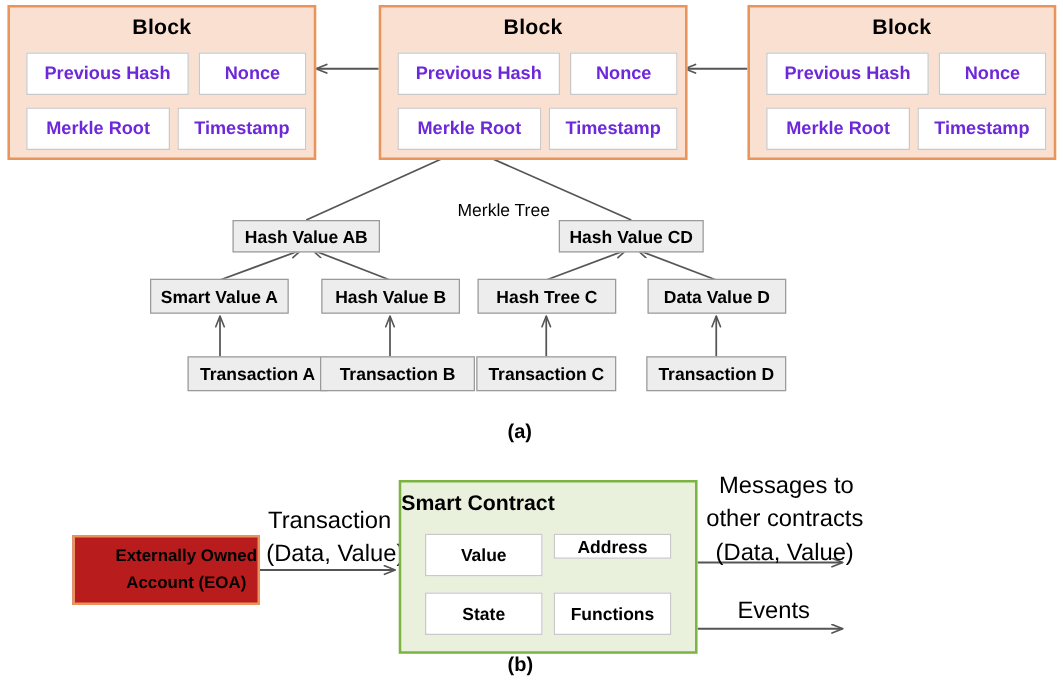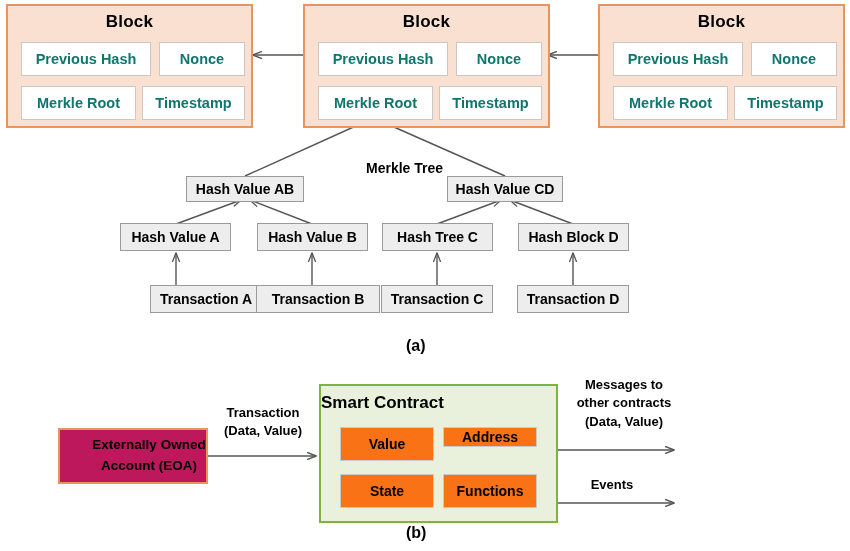--- a/index.html
+++ b/index.html
@@ -47,54 +47,54 @@
   .field {
     position: absolute;
     box-sizing: border-box;
     background: #ffffff;
     border: 1px solid #c9c9c9;
     display: flex;
     align-items: center;
     justify-content: center;
     font-size: 14.5px;
     font-weight: bold;
-    color: #0f766e;
+    color: #6d28d9;
     white-space: nowrap;
   }
   
   .node {
     position: absolute;
     box-sizing: border-box;
     background: #ededed;
     border: 1px solid #9a9a9a;
     display: flex;
     align-items: center;
     justify-content: center;
     font-size: 14px;
     font-weight: bold;
     white-space: nowrap;
   }
   .merkle-label {
     position: absolute;
     font-size: 14px;
-    font-weight: bold;
+    font-weight: normal;
     white-space: nowrap;
     padding-left: 28px;
   }
   .sub-caption {
     position: absolute;
     font-size: 16px;
     font-weight: bold;
     white-space: nowrap;
   }
   
   .eoa-box {
     position: absolute;
     box-sizing: border-box;
-    background: #be185d;
+    background: #b91c1c;
     border: 2px solid #e8945a;
     display: flex;
     flex-direction: column;
     align-items: center;
     justify-content: center;
     font-size: 13.5px;
     font-weight: bold;
     line-height: 1.55;
     text-align: center;
     padding-left: 32px;
@@ -109,35 +109,35 @@
     position: absolute;
     left: 0;
     right: 0;
     top: 7px;
     font-size: 17px;
     font-weight: bold;
   }
   .contract-field {
     position: absolute;
     box-sizing: border-box;
-    background: #f97316;
+    background: #ffffff;
     border: 1px solid #c9c9c9;
     display: flex;
     align-items: center;
     justify-content: center;
     font-size: 14px;
     font-weight: bold;
     white-space: nowrap;
   }
   .flow-label {
     position: absolute;
-    font-size: 13px;
-    font-weight: bold;
+    font-size: 19px;
+    font-weight: normal;
     line-height: 1.42;
-    text-align: center;
+    text-align: right;
     white-space: nowrap;
   }
 </style>
 </head>
 <body>
 
 <div id="figure">
 
   <svg class="svg-layer" viewBox="0 0 850 551">
     <defs>
@@ -202,24 +202,24 @@
     <div class="field" style="left:151px; top:36px; width:86px; height:34px;">Nonce</div>
     <div class="field" style="left:13px; top:80px; width:115px; height:34px;">Merkle Root</div>
     <div class="field" style="left:134px; top:80px; width:103px; height:34px;">Timestamp</div>
   </div>
 
   <div class="merkle-label" style="left:338px; top:160px;">Merkle Tree</div>
 
   <div class="node" style="left:186px; top:176px; width:118px; height:26px;">Hash Value AB</div>
   <div class="node" style="left:447px; top:176px; width:116px; height:26px;">Hash Value CD</div>
 
-  <div class="node" style="left:120px; top:223px; width:111px; height:28px;">Hash Value A</div>
+  <div class="node" style="left:120px; top:223px; width:111px; height:28px;">Smart Value A</div>
   <div class="node" style="left:257px; top:223px; width:111px; height:28px;">Hash Value B</div>
   <div class="node" style="left:382px; top:223px; width:111px; height:28px;">Hash Tree C</div>
-  <div class="node" style="left:518px; top:223px; width:111px; height:28px;">Hash Block D</div>
+  <div class="node" style="left:518px; top:223px; width:111px; height:28px;">Data Value D</div>
 
   <div class="node" style="left:122px; top:285px; width:112px; height:28px;margin-left:28px;">Transaction A</div>
   <div class="node" style="left:256px; top:285px; width:124px; height:28px;">Transaction B</div>
   <div class="node" style="left:381px; top:285px; width:112px; height:28px;">Transaction C</div>
   <div class="node" style="left:517px; top:285px; width:112px; height:28px;">Transaction D</div>
 
   <div class="sub-caption" style="left:406px; top:337px;">(a)</div>
 
   <div class="eoa-box" style="left:58px; top:428px; width:150px; height:56px;">
     <span>Externally Owned</span>

